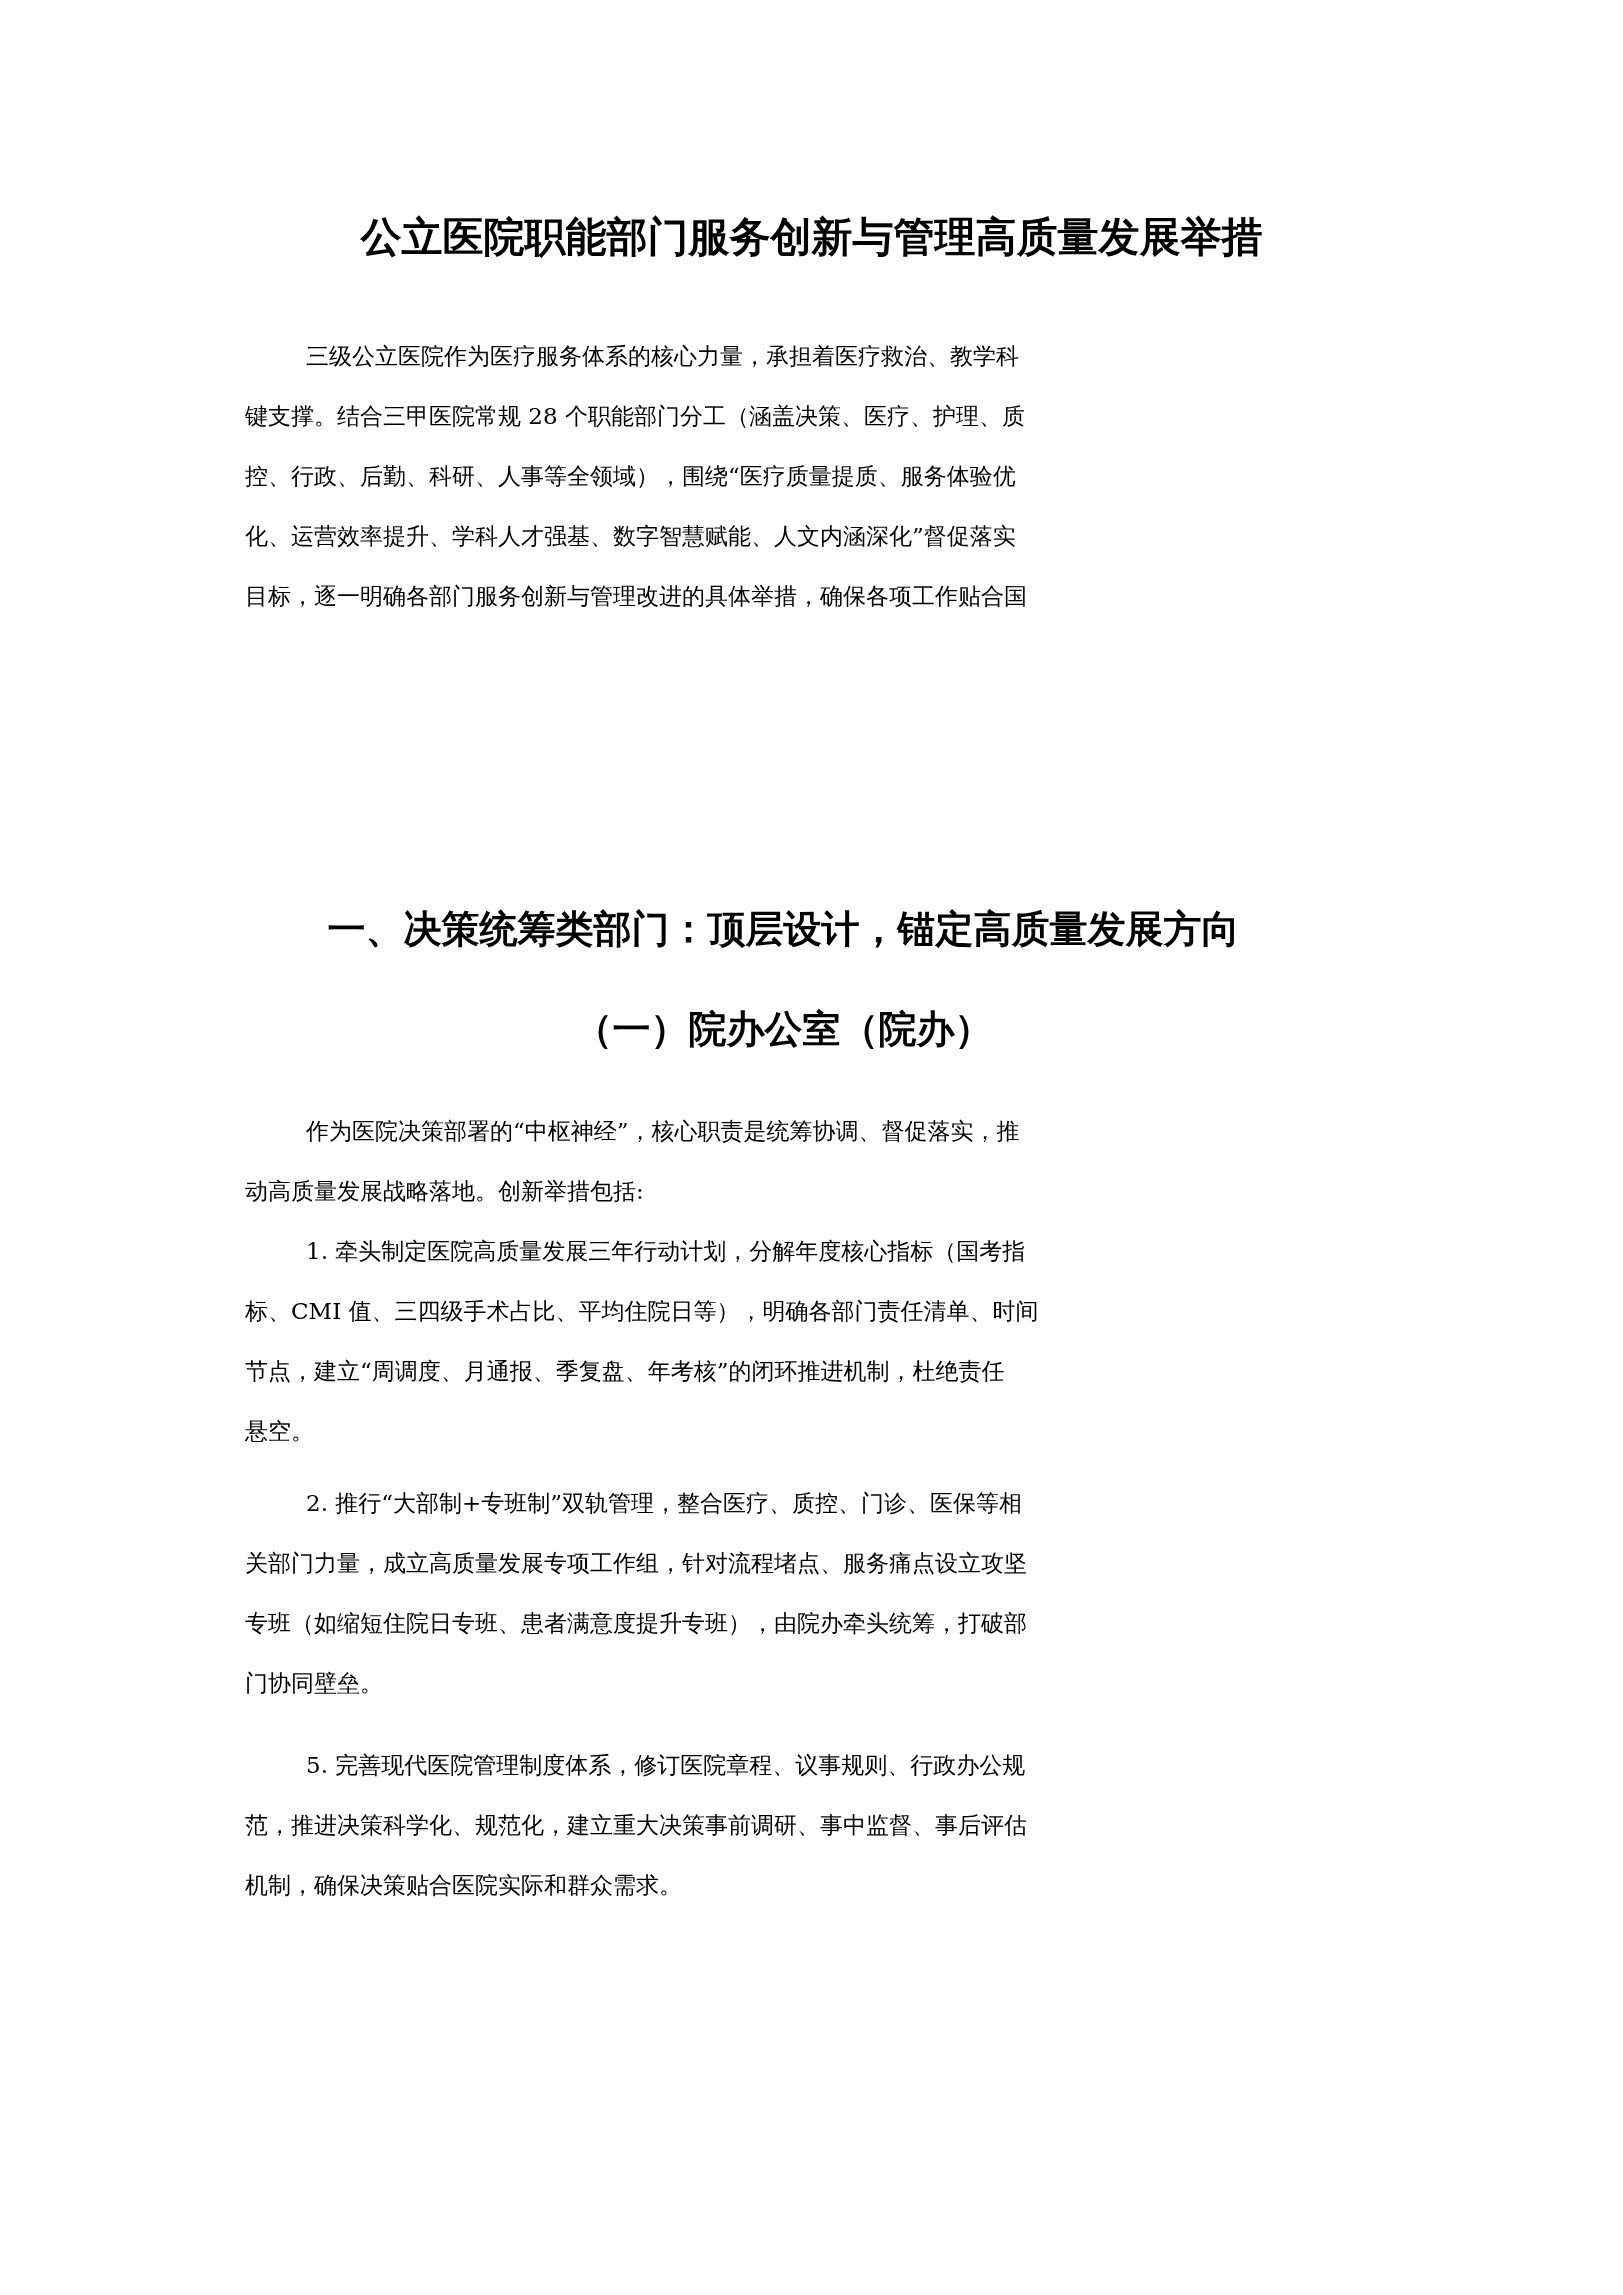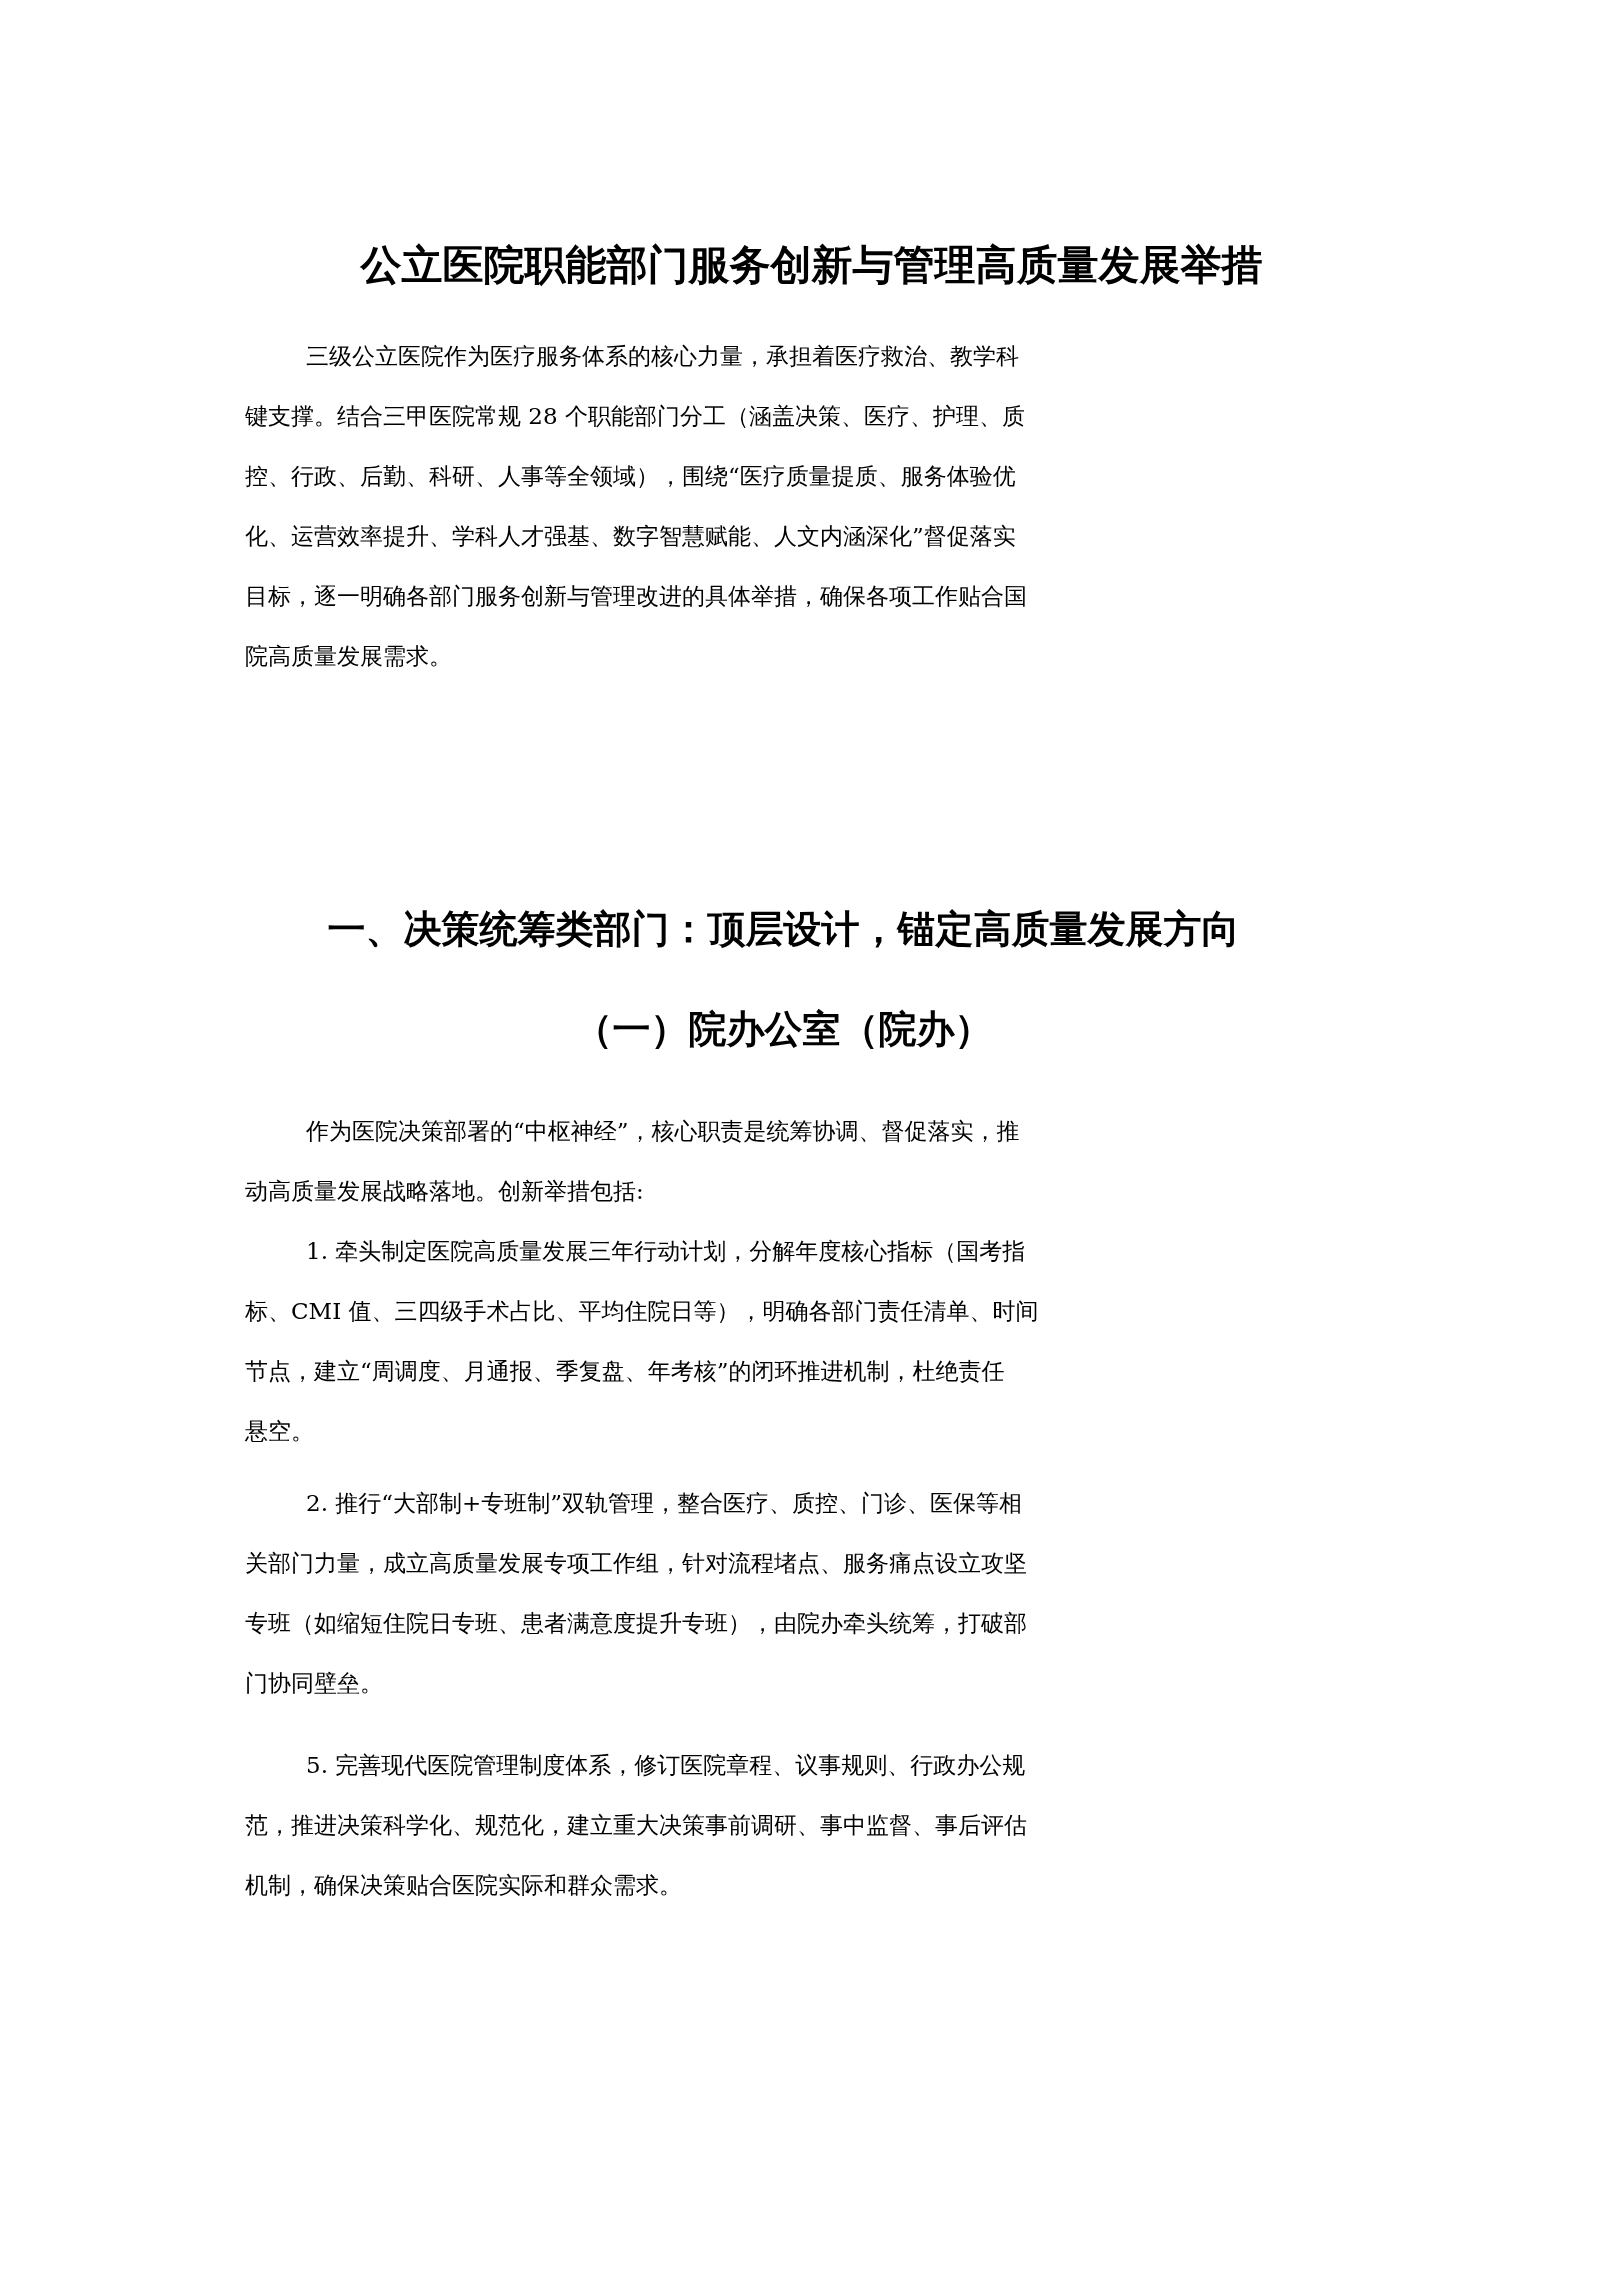--- a/index.html
+++ b/index.html
@@ -2,21 +2,20 @@
 <html style="font-size:10.5px"><head>
 <meta charset="utf-8">
 <style>
   html, body { margin: 0; padding: 0; background: #ffffff; }
   body { width: 1623px; height: 2295px; position: relative; overflow: hidden; color: #000000; }
   .page { position: absolute; left: 0; top: 0; width: 1623px; height: 2295px; background: #ffffff; }
   .title {
     position: absolute; left: 0; top: 208px; width: 1623px; text-align: center;
     font-family: "DejaVu Sans", sans-serif; font-weight: bold; font-size: 41px; line-height: 59px;
     letter-spacing: 0px;
-    margin-top: 28px;
   }
   .body-text {
     position: absolute; left: 245px; width: 1113px;
     font-family: "DejaVu Serif", serif; font-size: 23px; line-height: 60px;
   }
   .line { display: block; white-space: pre; height: 60px; }
   .indent { padding-left: 61px; }
   .heading-l1 {
     position: absolute; left: 227px; width: 1113px;
     font-family: "DejaVu Sans", sans-serif; font-weight: bold; font-size: 38px; line-height: 60px;
@@ -30,21 +29,20 @@
 <div class="page">
 
   <div class="title">公立医院职能部门服务创新与管理高质量发展举措</div>
 
   <div class="body-text" style="top:326px;">
     <span class="line indent">三级公立医院作为医疗服务体系的核心力量，承担着医疗救治、教学科</span>
     <span class="line">键支撑。结合三甲医院常规 28 个职能部门分工（涵盖决策、医疗、护理、质</span>
     <span class="line">控、行政、后勤、科研、人事等全领域），围绕“医疗质量提质、服务体验优</span>
     <span class="line">化、运营效率提升、学科人才强基、数字智慧赋能、人文内涵深化”督促落实</span>
     <span class="line">目标，逐一明确各部门服务创新与管理改进的具体举措，确保各项工作贴合国</span>
-    <span class="line">院高质量发展需求。</span>
   </div>
 
   <div class="heading-l1" style="top:899px;">一、决策统筹类部门：顶层设计，锚定高质量发展方向</div>
 
   <div class="heading-l1" style="top:999px;">（一）院办公室（院办）</div>
 
   <div class="body-text" style="top:1101px;">
     <span class="line indent">作为医院决策部署的“中枢神经”，核心职责是统筹协调、督促落实，推</span>
     <span class="line">动高质量发展战略落地。创新举措包括:</span>
   </div>

